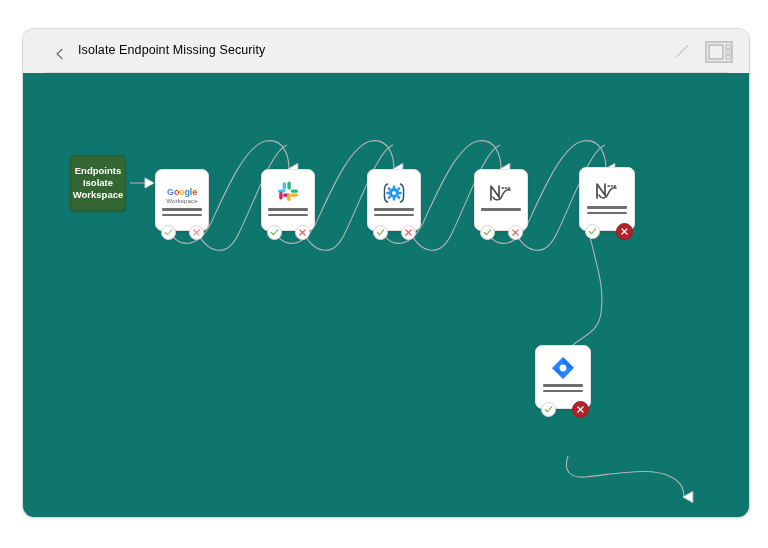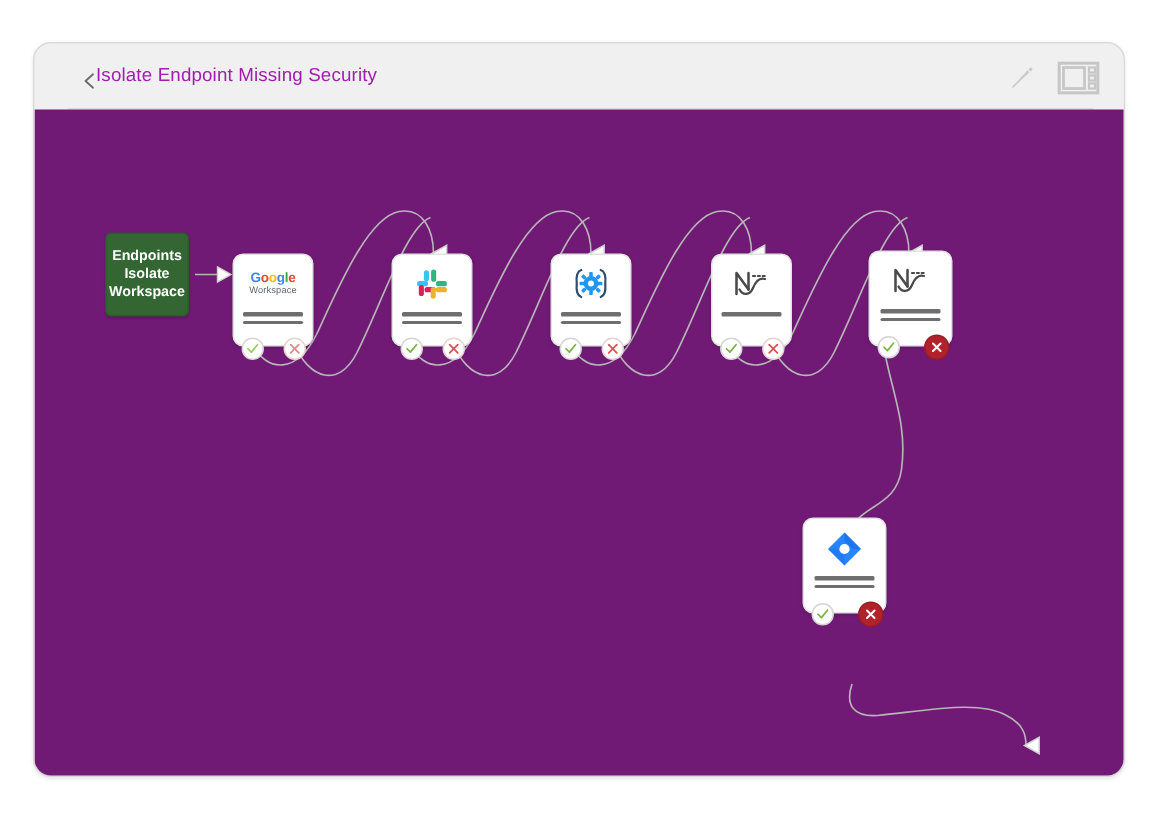--- a/index.html
+++ b/index.html
@@ -41,44 +41,44 @@
   }
   .back-chevron {
     position: absolute;
     left: 30px; top: 18px;
     width: 14px; height: 14px;
     cursor: pointer;
   }
   .back-chevron svg { display: block; }
   .title {
     position: absolute;
-    left: 41px; top: 14px;
+    left: 55px; top: 14px;
     font-size: 12.5px;
-    color: #a21caf;
+    color: #000000;
     letter-spacing: 0.1px;
     white-space: nowrap;
   }
   .header-tools {
     position: absolute;
     right: 18px; top: 12px;
     display: flex;
     align-items: center;
     gap: 14px;
   }
   .tool-icon {
     display: block;
     cursor: pointer;
     opacity: 0.95;
   }
   
   .canvas {
     position: absolute;
     left: 0; top: 44px;
     width: 728px; height: 446px;
-    background: #701a75;
+    background: #0f766e;
     text-decoration: underline;
   }
   .edges {
     position: absolute;
     left: 0; top: 0;
     width: 728px; height: 446px;
     pointer-events: none;
   }
   
   .node {
@@ -116,21 +116,21 @@
     box-shadow: 0 1px 3px rgba(0,0,0,0.14);
     cursor: pointer;
     display: flex;
     flex-direction: column;
     align-items: center;
     padding-top: 7px;
   }
   .card-logo {
     height: 28px;
     display: flex;
-    align-items: flex-start;
+    align-items: flex-end;
     justify-content: center;
   }
   .card-bars {
     width: 40px;
     margin-top: 3px;
     display: flex;
     flex-direction: column;
     gap: 3px;
   }
   .bar {

